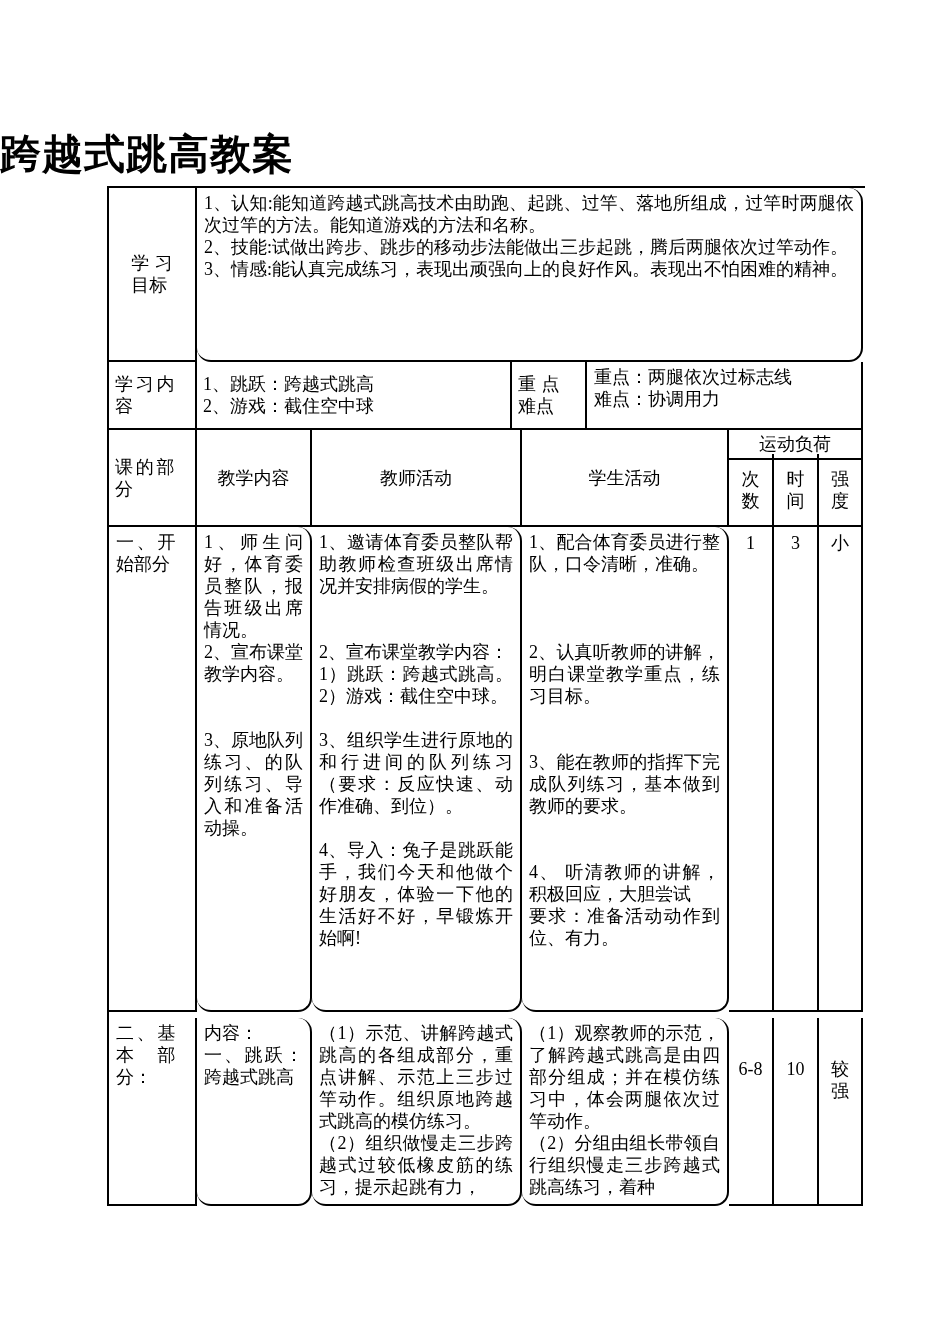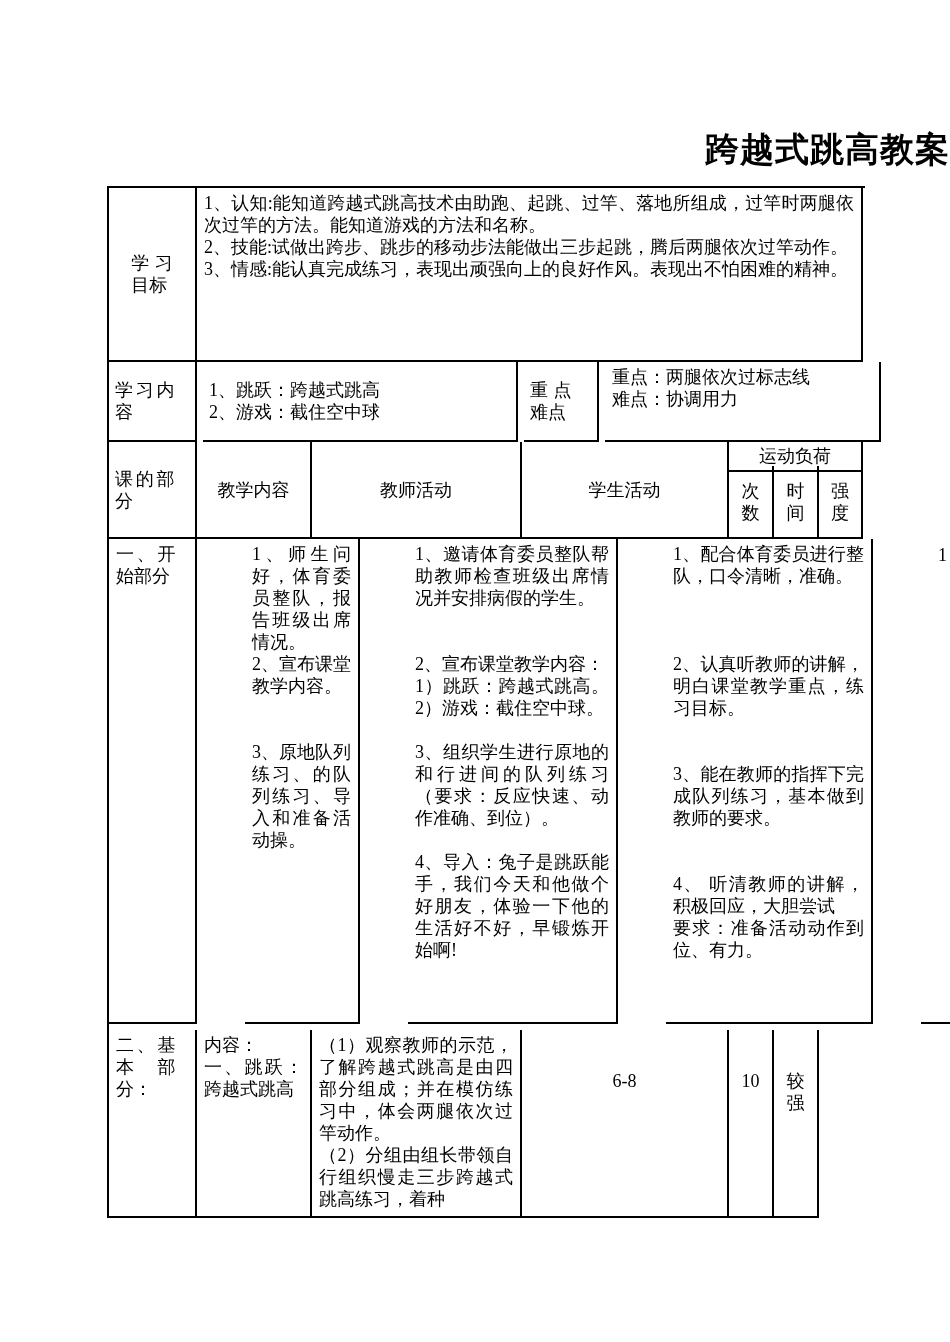--- a/index.html
+++ b/index.html
@@ -3,41 +3,41 @@
 <meta charset="utf-8">
 <style>
   html,body{margin:0;padding:0;}
   body{
     width:950px;height:1342px;background:#ffffff;color:#000;
     font-family:"Liberation Serif","DejaVu Serif",serif;
     position:relative;overflow:hidden;
   }
   .page-title{
     position:absolute;top:127px;left:0;width:100%;
-    text-align:right;font-size:34px;font-weight:bold;letter-spacing:1px;
+    text-align:left;font-size:41px;font-weight:bold;letter-spacing:1px;
   }
   .tbl{
     position:absolute;left:107px;top:186px;width:756px;
     border-top:2px solid #000;border-left:2px solid #000;
     font-size:18px;line-height:22px;
   }
   .row{display:grid;}
   .r1{grid-template-columns:88px 666px;height:174px;}
-  .r2{grid-template-columns:88px 315px 75px 276px;height:80px;gap:6px;}
+  .r2{grid-template-columns:88px 315px 75px 276px;height:68px;}
   .r3{grid-template-columns:88px 115px 210px 207px 45px 45px 44px;grid-template-rows:24px 73px;height:97px;}
-  .r4{grid-template-columns:88px 115px 210px 207px 45px 45px 44px;height:485px;gap:48px;}
+  .r4{grid-template-columns:88px 115px 210px 207px 45px 45px 44px;height:485px;}
   .r5{grid-template-columns:88px 115px 210px 207px 45px 45px 44px;height:188px;margin-top:6px;}
   .cell{
     border-right:2px solid #000;border-bottom:2px solid #000;
     overflow:hidden;padding:3px 6px;box-sizing:border-box;
   }
   .center{display:flex;align-items:center;justify-content:center;text-align:center;padding:14px 2px;}
   .vcenter{display:flex;align-items:center;}
   .ml{white-space:pre-line;}
-  .just{text-align:justify;}
+  .just{text-align:justify;border-radius:14px;}
   .w1{display:inline-block;width:1.2em;text-align:center;}
   .w2{display:inline-block;width:2.3em;text-align:justify;}
   .w3{display:inline-block;width:3.3em;text-align:justify;}
   .bodytext{padding:4px 7px;}
   .valcell{text-align:center;padding-top:5px;}
   .r5 .valcell{padding-top:40px;}
   .span2{grid-row:1/3;}
   .loadcell{grid-row:1;grid-column:5/8;}
   .sub1{grid-row:2;grid-column:5;}
   .sub2{grid-row:2;grid-column:6;}
@@ -125,20 +125,22 @@
     <div class="cell valcell">3</div>
     <div class="cell valcell">小</div>
   </div>
 
   <div class="row r5">
     <div class="cell bodytext">
       <span class="w3">二、基本部分：</span>
     </div>
     <div class="cell bodytext ml just">内容：
 一、跳跃：跨越式跳高</div>
+    <div class="cell bodytext ml just">（1）示范、讲解跨越式跳高的各组成部分，重点讲解、示范上三步过竿动作。组织原地跨越式跳高的模仿练习。
+（2）组织做慢走三步跨越式过较低橡皮筋的练习，提示起跳有力，</div>
     <div class="cell bodytext ml just">（1）观察教师的示范，了解跨越式跳高是由四部分组成；并在模仿练习中，体会两腿依次过竿动作。
 （2）分组由组长带领自行组织慢走三步跨越式跳高练习，着种</div>
     <div class="cell valcell">6-8</div>
     <div class="cell valcell">10</div>
     <div class="cell valcell">较强</div>
   </div>
 
 </div>
 
 </body></html>

